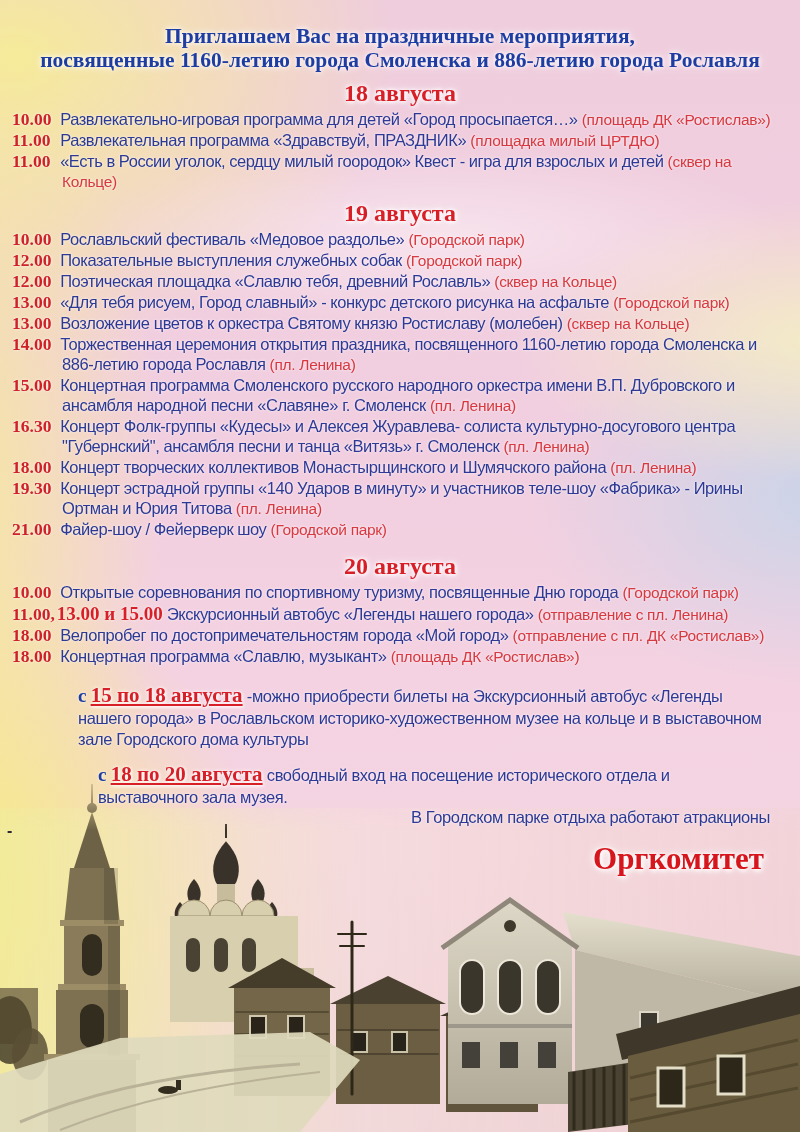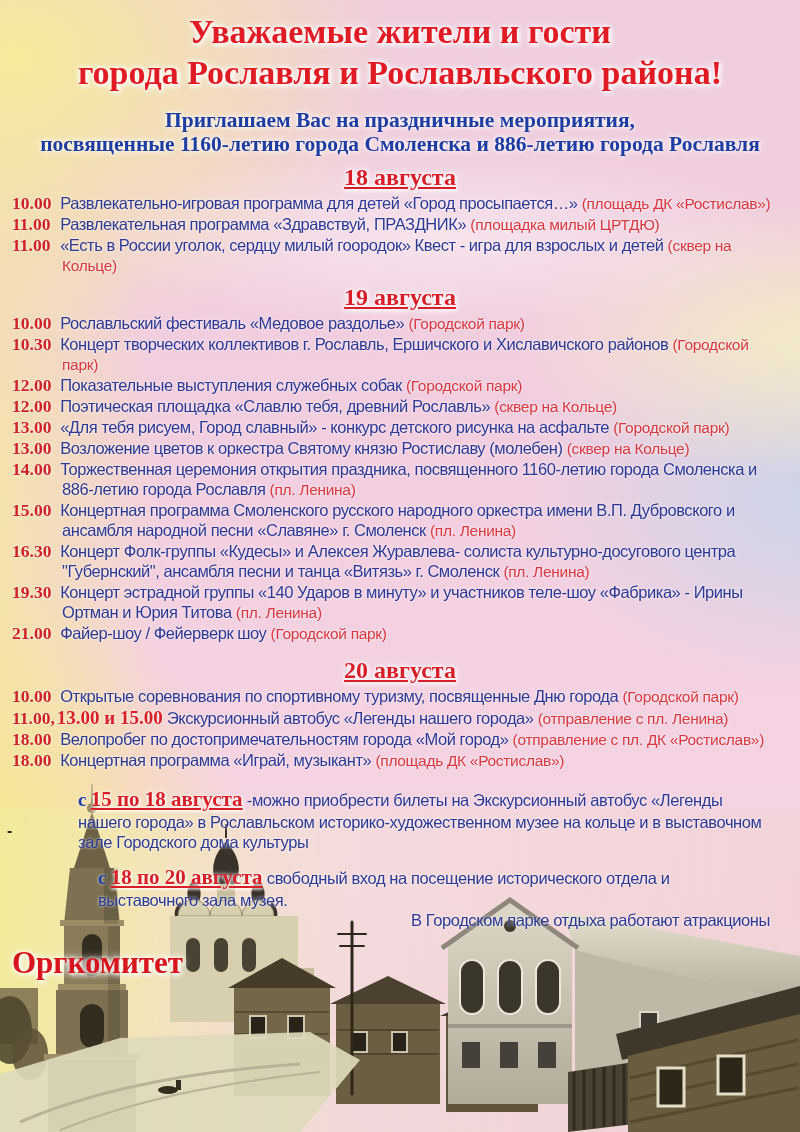--- a/index.html
+++ b/index.html
@@ -28,21 +28,20 @@
   }
   .invitation{
     margin:14px 0 0;text-align:center;color:#1d3da2;
     font:bold 21.5px/1.12 "Liberation Serif","DejaVu Serif",serif;
     text-shadow:0 0 4px #fff,0 0 8px rgba(255,255,255,.9);
   }
   .day{
     text-align:center;color:#d81f27;margin:9px 0 3px;
     font:bold 24px/1.05 "Liberation Serif","DejaVu Serif",serif;
     text-shadow:0 0 4px #fff,0 0 9px #fff,1px 1px 4px rgba(255,255,255,.95);
-    text-decoration:underline;
   }
   .day-20{margin-top:14px;}
   .event{
     margin:0;padding-left:50px;text-indent:-50px;color:#2c3a96;
     font-size:16.5px;line-height:1.21;letter-spacing:-.45px;
     text-shadow:0 0 3px rgba(255,255,255,.85);
   }
   .t{display:inline-block;min-width:44px;text-indent:0;letter-spacing:0;
      font:bold 17.5px "Liberation Serif","DejaVu Serif",serif;color:#cf2128;}
   .t-wide{min-width:0;padding-right:2px;}
@@ -57,21 +56,21 @@
   .np{font:bold 19px "Liberation Serif","DejaVu Serif",serif;color:#1d3da2;letter-spacing:0;}
   .nr{font:bold 21px "Liberation Serif","DejaVu Serif",serif;color:#d81f27;letter-spacing:0;
       text-shadow:0 0 4px #fff,1px 1px 3px rgba(255,255,255,.95);text-decoration:underline;}
   .note-right{
     margin:0 18px 0 0;text-align:right;color:#2c3a96;
     font-size:16.5px;line-height:1.22;letter-spacing:-.4px;
     text-shadow:0 0 3px rgba(255,255,255,.9);
   }
   .margin-dash{position:absolute;left:7px;top:822px;color:#2b2b2b;font:bold 16px "Liberation Sans",sans-serif;}
   .signature{
-    margin:16px 24px 0 0;color:#d6151c;
+    text-align:right;margin:16px 24px 0 0;color:#d6151c;
     font:bold 31px/1 "Liberation Serif","DejaVu Serif",serif;
     text-shadow:0 0 4px #fff,0 0 10px #fff,2px 2px 5px rgba(255,255,255,.98);
   }
 </style>
 </head>
 <body>
 
 <div class="poster">
 
   <svg class="photo" viewBox="0 0 800 360" preserveAspectRatio="none" aria-hidden="true">
@@ -209,52 +208,51 @@
       <path d="M60,358 C130,330 210,312 320,300" fill="none" stroke="#b9b298" stroke-width="2"></path>
       <ellipse cx="168" cy="318" rx="10" ry="4" fill="#332d1f"></ellipse>
       <rect x="176" y="308" width="5" height="10" fill="#332d1f"></rect>
     </g>
   </svg>
 
   <span class="margin-dash">-</span>
 
   <div class="content">
 
-    <h1 class="title"><span>Уважаемые жители и гости</span><br><span>города Рославля и Рославльского района!</span></h1>
 
     <div class="invitation"><span>Приглашаем Вас на праздничные мероприятия,</span><br><span>посвященные 1160-летию города Смоленска и 886-летию города Рославля</span></div>
 
     <h2 class="day">18 августа</h2>
     <div>
       <p class="event"><span class="t">10.00</span> <span class="d">Развлекательно-игровая программа для детей «Город просыпается…»</span> <span class="l">(площадь ДК «Ростислав»)</span></p>
       <p class="event"><span class="t">11.00</span> <span class="d">Развлекательная программа «Здравствуй, ПРАЗДНИК»</span> <span class="l">(площадка милый ЦРТДЮ)</span></p>
       <p class="event"><span class="t">11.00</span> <span class="d">«Есть в России уголок, сердцу милый гоородок» Квест - игра для взрослых и детей</span> <span class="l">(сквер на Кольце)</span></p>
     </div>
 
     <h2 class="day">19 августа</h2>
     <div>
       <p class="event"><span class="t">10.00</span> <span class="d">Рославльский фестиваль «Медовое раздолье»</span> <span class="l">(Городской парк)</span></p>
-      <p class="event"><span class="t">10.30</span> <span class="d">Концерт творческих коллективов г. Рославль, Ершичского и Хиславичского районов</span> <span class="l">(Городской парк)</span></p>
       <p class="event"><span class="t">12.00</span> <span class="d">Показательные выступления служебных собак</span> <span class="l">(Городской парк)</span></p>
       <p class="event"><span class="t">12.00</span> <span class="d">Поэтическая площадка «Славлю тебя, древний Рославль»</span> <span class="l">(сквер на Кольце)</span></p>
       <p class="event"><span class="t">13.00</span> <span class="d">«Для тебя рисуем, Город славный» - конкурс детского рисунка на асфальте</span> <span class="l">(Городской парк)</span></p>
       <p class="event"><span class="t">13.00</span> <span class="d">Возложение цветов к оркестра Святому князю Ростиславу (молебен)</span> <span class="l">(сквер на Кольце)</span></p>
       <p class="event"><span class="t">14.00</span> <span class="d">Торжественная церемония открытия праздника, посвященного 1160-летию города Смоленска и 886-летию города Рославля</span> <span class="l">(пл. Ленина)</span></p>
       <p class="event"><span class="t">15.00</span> <span class="d">Концертная программа Смоленского русского народного оркестра имени В.П. Дубровского и ансамбля народной песни «Славяне» г. Смоленск</span> <span class="l">(пл. Ленина)</span></p>
       <p class="event"><span class="t">16.30</span> <span class="d">Концерт Фолк-группы «Кудесы» и Алексея Журавлева- солиста культурно-досугового центра "Губернский", ансамбля песни и танца «Витязь» г. Смоленск</span> <span class="l">(пл. Ленина)</span></p>
+      <p class="event"><span class="t">18.00</span> <span class="d">Концерт творческих коллективов Монастырщинского и Шумячского района</span> <span class="l">(пл. Ленина)</span></p>
       <p class="event"><span class="t">19.30</span> <span class="d">Концерт эстрадной группы «140 Ударов в минуту» и участников теле-шоу «Фабрика» - Ирины Ортман и Юрия Титова</span> <span class="l">(пл. Ленина)</span></p>
       <p class="event"><span class="t">21.00</span> <span class="d">Файер-шоу / Фейерверк шоу</span> <span class="l">(Городской парк)</span></p>
     </div>
 
     <h2 class="day day-20">20 августа</h2>
     <div>
       <p class="event"><span class="t">10.00</span> <span class="d">Открытые соревнования по спортивному туризму, посвященные Дню города</span> <span class="l">(Городской парк)</span></p>
       <p class="event"><span class="t t-wide">11.00,</span><span class="t2">13.00 и 15.00</span> <span class="d">Экскурсионный автобус «Легенды нашего города»</span> <span class="l">(отправление с пл. Ленина)</span></p>
       <p class="event"><span class="t">18.00</span> <span class="d">Велопробег по достопримечательностям города «Мой город»</span> <span class="l">(отправление с пл. ДК «Ростислав»)</span></p>
-      <p class="event"><span class="t">18.00</span> <span class="d">Концертная программа «Играй, музыкант»</span> <span class="l">(площадь ДК «Ростислав»)</span></p>
+      <p class="event"><span class="t">18.00</span> <span class="d">Концертная программа «Славлю, музыкант»</span> <span class="l">(площадь ДК «Ростислав»)</span></p>
     </div>
 
     <p class="note"><span class="np">с</span> <span class="nr">15 по 18 августа</span> <span class="nt">-можно приобрести билеты на Экскурсионный автобус «Легенды нашего города» в Рославльском историко-художественном музее на кольце и в выставочном зале Городского дома культуры</span></p>
 
     <p class="note note2"><span class="np">с</span> <span class="nr">18 по 20 августа</span> <span class="nt">свободный вход на посещение исторического отдела и выставочного зала музея.</span></p>
 
     <p class="note-right">В Городском парке отдыха работают атракционы</p>
 
     <div class="signature">Оргкомитет</div>
   </div>

